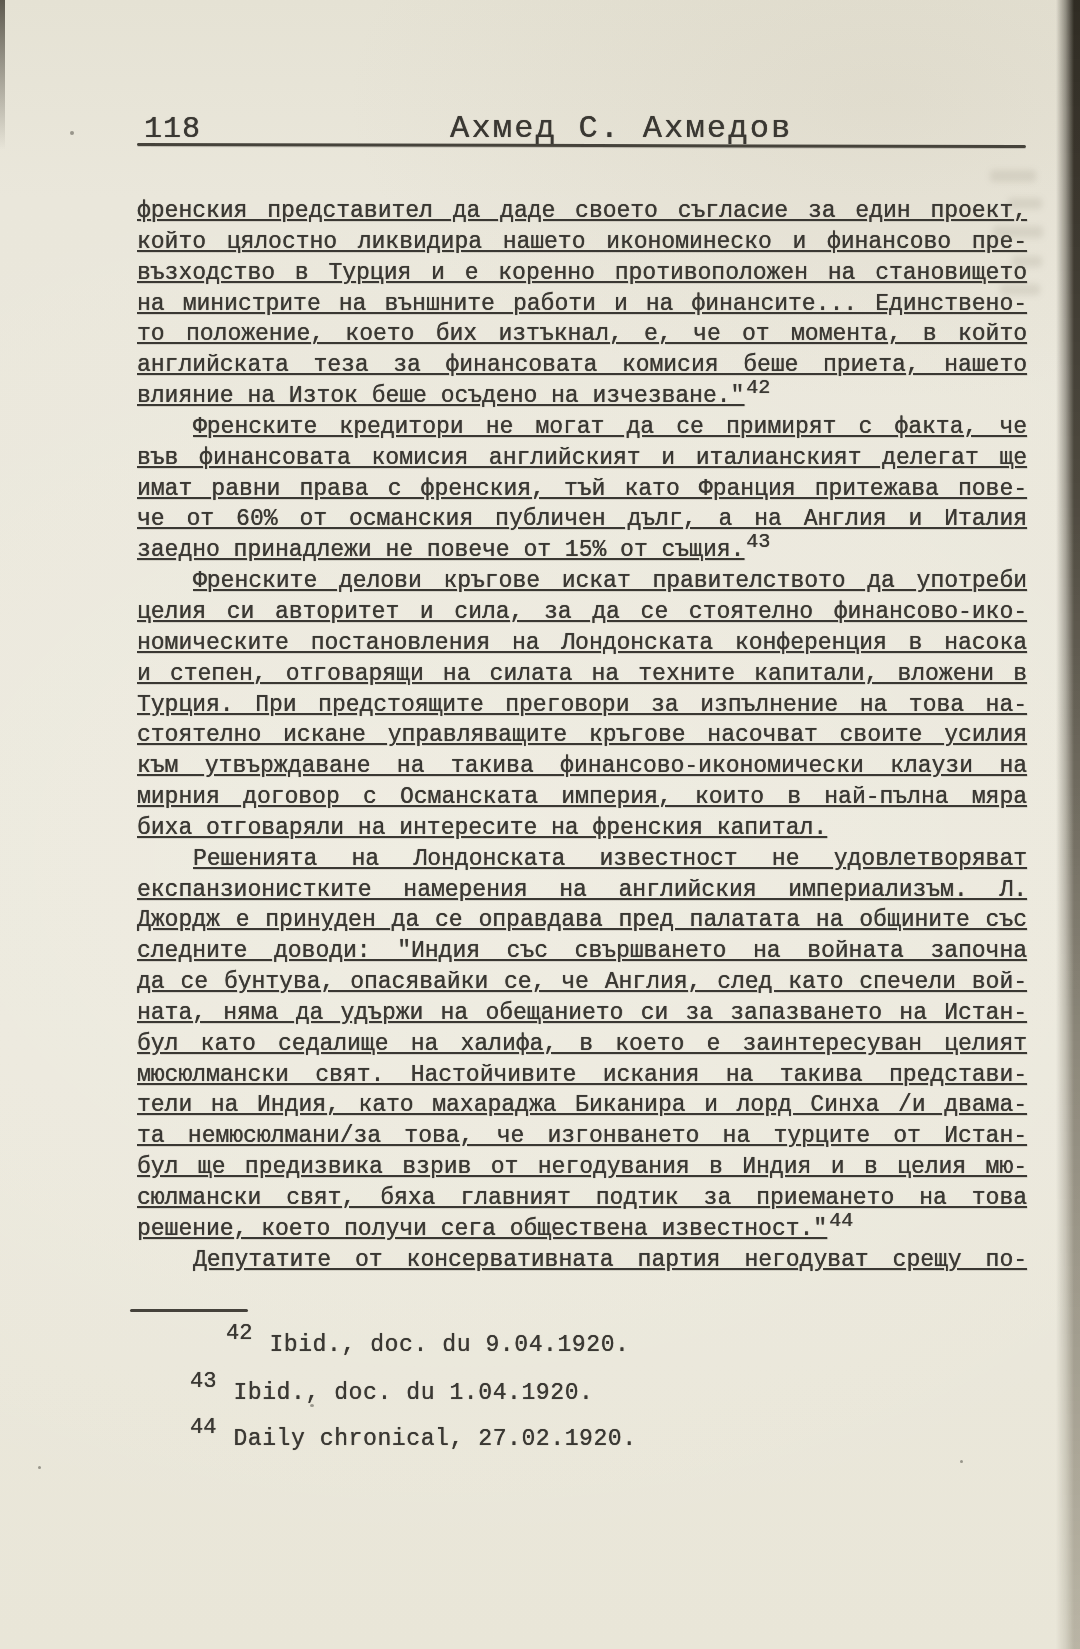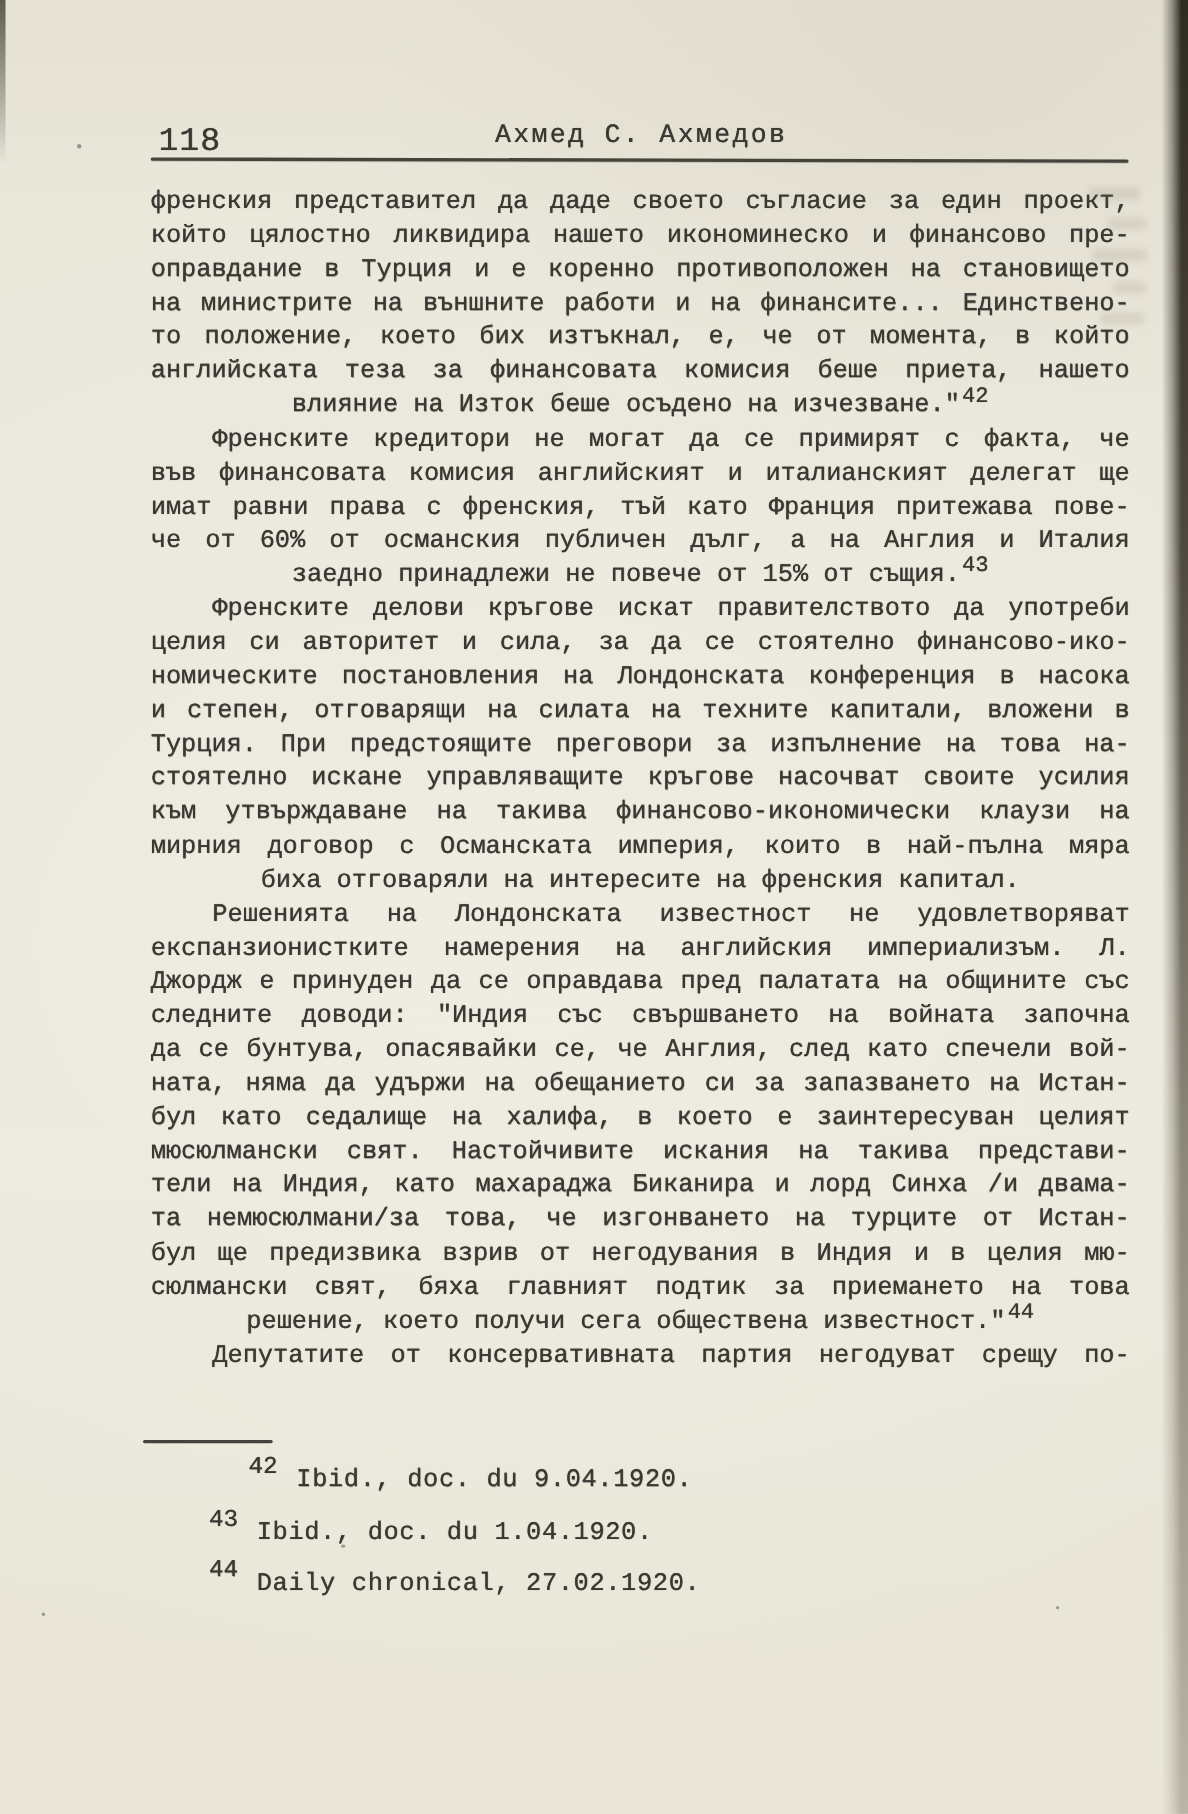--- a/index.html
+++ b/index.html
@@ -22,34 +22,33 @@
     color: #3a3833;
     text-shadow: 0 0 0.7px rgba(56,53,47,0.85), 0.4px 0.4px 0.6px rgba(56,53,47,0.35);
   }
   
   .pagenum {
     position: absolute; left: 144px; top: 112px;
     font-size: 30px; letter-spacing: 1px;
   }
   .runhead {
     position: absolute; left: 450px; top: 110px;
-    font-size: 24px; letter-spacing: 2.2px;
+    font-size: 32px; letter-spacing: 2.2px;
   }
   .headrule {
     position: absolute; left: 137px; top: 144px; width: 889px; height: 3px;
     background: #46433b; border-radius: 2px;
     transform: rotate(0.12deg);
     box-shadow: 0 1px 0 rgba(70,67,59,0.2);
   }
   
-  .body-text { position: absolute; left: 137px; top: 168px; width: 890px; }
+  .body-text { position: absolute; left: 137px; top: 196px; width: 890px; text-decoration: underline; }
   .line {
     font-size: 23px; line-height: 30.85px; height: 30.85px;
     white-space: normal;
-    text-align: center;
   }
   .line.just { text-align: justify; text-align-last: justify; }
   .line.indent { padding-left: 56px; }
   .sup {
     display: inline-block; font-size: 20px; position: relative; top: -9px; margin-left: 2px;
   }
   
   .fn-divider {
     position: absolute; left: 130px; top: 1309px; width: 118px; height: 3px;
     background: #45423b; border-radius: 2px;
@@ -83,21 +82,21 @@
 
 <div class="page">
 
   <div class="pagenum ink">118</div>
   <div class="runhead ink">Ахмед С. Ахмедов</div>
   <div class="headrule"></div>
 
   <div class="body-text ink">
       <div class="line just">френския представител да даде своето съгласие за един проект,</div>
       <div class="line just">който цялостно ликвидира нашето икономинеско и финансово пре-</div>
-      <div class="line just">оправдание в Турция и е коренно противоположен на становището</div>
+      <div class="line just">възходство в Турция и е коренно противоположен на становището</div>
       <div class="line just">на министрите на външните работи и на финансите... Единствено-</div>
       <div class="line just">то положение, което бих изтъкнал, е, че от момента, в който</div>
       <div class="line just">английската теза за финансовата комисия беше приета, нашето</div>
       <div class="line">влияние на Изток беше осъдено на изчезване."<span class="sup">42</span></div>
       <div class="line indent just">Френските кредитори не могат да се примирят с факта,  че</div>
       <div class="line just">във финансовата комисия  английският и италианският делегат ще</div>
       <div class="line just">имат равни права с френския, тъй като Франция притежава пове-</div>
       <div class="line just">че от 60% от османския публичен дълг, а на Англия и Италия</div>
       <div class="line">заедно принадлежи не повече от 15% от същия.<span class="sup">43</span></div>
       <div class="line indent just">Френските делови кръгове искат правителството да употреби</div>

